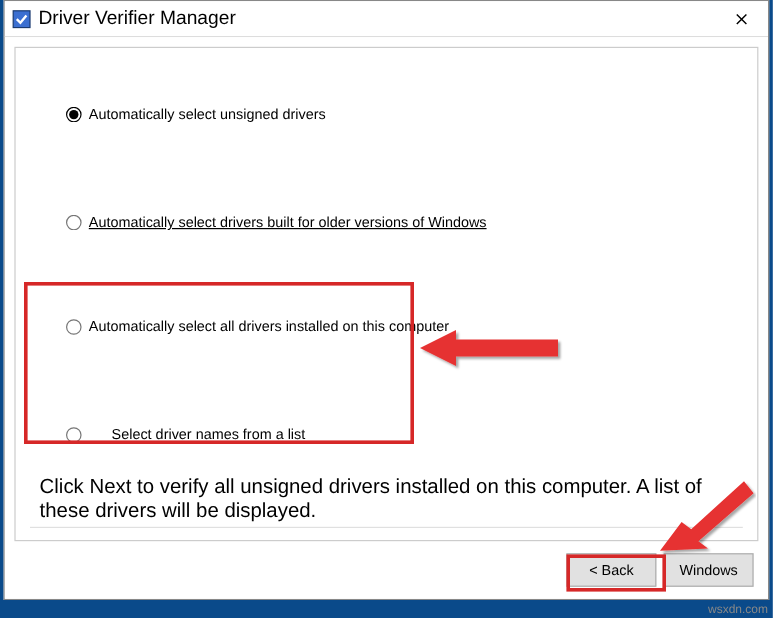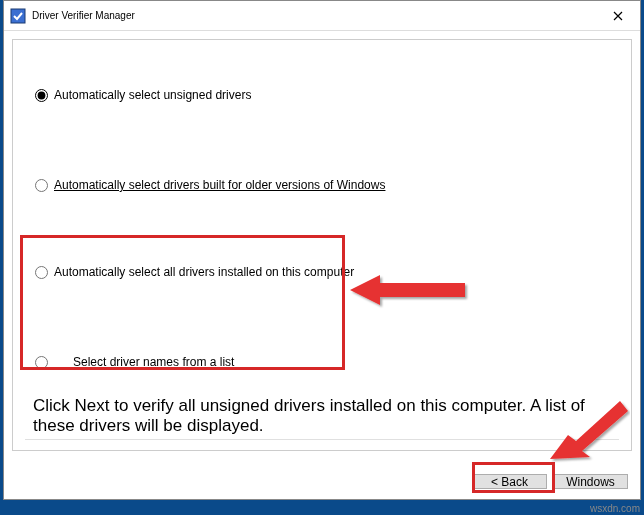--- a/index.html
+++ b/index.html
@@ -34,21 +34,21 @@
     .titlebar-icon {
       width: 16px;
       height: 16px;
       margin-right: 6px;
       display: flex;
       align-items: center;
       justify-content: center;
     }
     .titlebar-title {
       flex: 1;
-      font-size: 10px;
+      font-size: 16px;
       color: #000;
     }
     .titlebar-close {
       width: 45px;
       height: 30px;
       display: flex;
       align-items: center;
       justify-content: center;
       font-size: 14px;
       color: #000;
@@ -72,21 +72,21 @@
     }
     .group-label {
       position: absolute;
       top: 15px;
       left: 20px;
       font-size: 12px;
       color: #000;
     }
     .radio-row {
       position: absolute;
-      left: 22px;
+      left: 42px;
       display: flex;
       align-items: center;
       font-size: 12px;
       color: #000;
     }
     .radio-row input[type="radio"] {
       margin: 0 6px 0 0;
       width: 13px;
       height: 13px;
       accent-color: #000;
@@ -106,21 +106,21 @@
     }
     .button-row {
       position: absolute;
       bottom: 10px;
       right: 12px;
       display: flex;
       gap: 6px;
     }
     .btn {
       width: 75px;
-      height: 15px;
+      height: 28px;
       background: #e1e1e1;
       border: 1px solid #adadad;
       font-size: 12px;
       font-family: inherit;
       color: #000;
       cursor: pointer;
       display: flex;
       align-items: center;
       justify-content: center;
     }

